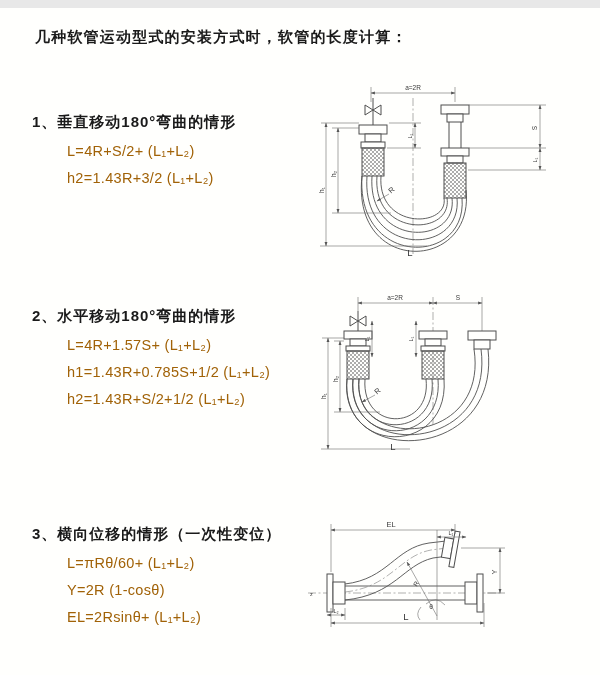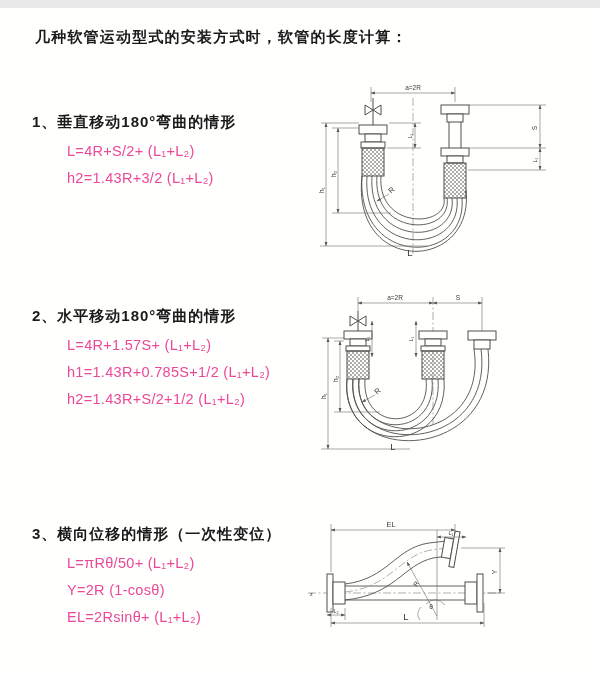--- a/index.html
+++ b/index.html
@@ -8,21 +8,21 @@
     background:#fffffd; overflow:hidden;
     font-family:"Liberation Sans", sans-serif; color:#1a1a1a;
   }
   .title {
     position:absolute; left:35px; top:20px;
     font-size:15px; font-weight:bold; letter-spacing:1.2px; white-space:nowrap;
   }
   .section { position:absolute; left:32px; }
   .sec-heading { font-size:15px; font-weight:bold; letter-spacing:1px; white-space:nowrap; }
   .formulas { margin-top:6px; padding-left:35px; }
-  .formula { font-size:14.5px; line-height:27px; letter-spacing:0.3px; color:#ec4899; white-space:nowrap; }
+  .formula { font-size:14.5px; line-height:27px; letter-spacing:0.3px; color:#a16207; white-space:nowrap; }
   .sec1 { top:105px; } .sec2 { top:299px; } .sec3 { top:517px; }
   .diag { position:absolute; }
   .d1 { left:315px; top:70px; } .d2 { left:315px; top:283px; } .d3 { left:303px; top:500px; }
   svg .o  { fill:none; stroke:#4f4f4f; stroke-width:1; }
   svg .t  { fill:none; stroke:#4f4f4f; stroke-width:0.9; }
   svg .d  { fill:none; stroke:#6d6d6d; stroke-width:0.6; }
   svg .cl { fill:none; stroke:#7a7a7a; stroke-width:0.6; stroke-dasharray:8 2.5 2 2.5; }
   svg rect.f { fill:#fffffd; stroke:#4f4f4f; stroke-width:1; }
   svg rect.b { stroke:#4f4f4f; stroke-width:1; }
   svg text { fill:#3a3a3a; font-family:"Liberation Sans", sans-serif; }
@@ -48,21 +48,21 @@
     <div class="formulas">
       <div class="formula">L=4R+1.57S+ (L₁+L₂)</div>
       <div class="formula">h1=1.43R+0.785S+1/2 (L₁+L₂)</div>
       <div class="formula">h2=1.43R+S/2+1/2 (L₁+L₂)</div>
     </div>
   </div>
 
   <div class="section sec3">
     <div class="sec-heading">3、横向位移的情形（一次性变位）</div>
     <div class="formulas">
-      <div class="formula">L=πRθ/50+ (L₁+L₂)</div>
+      <div class="formula">L=πRθ/60+ (L₁+L₂)</div>
       <div class="formula">Y=2R (1-cosθ)</div>
       <div class="formula">EL=2Rsinθ+ (L₁+L₂)</div>
     </div>
   </div>
 
   <svg class="diag d1" width="245" height="185" viewBox="0 0 245 185">
     <defs>
       <marker id="ar1" markerWidth="8" markerHeight="6" refX="6.5" refY="3" orient="auto-start-reverse">
         <path d="M0,0.6 L7,3 L0,5.4 Z" fill="#555"></path>
       </marker>

